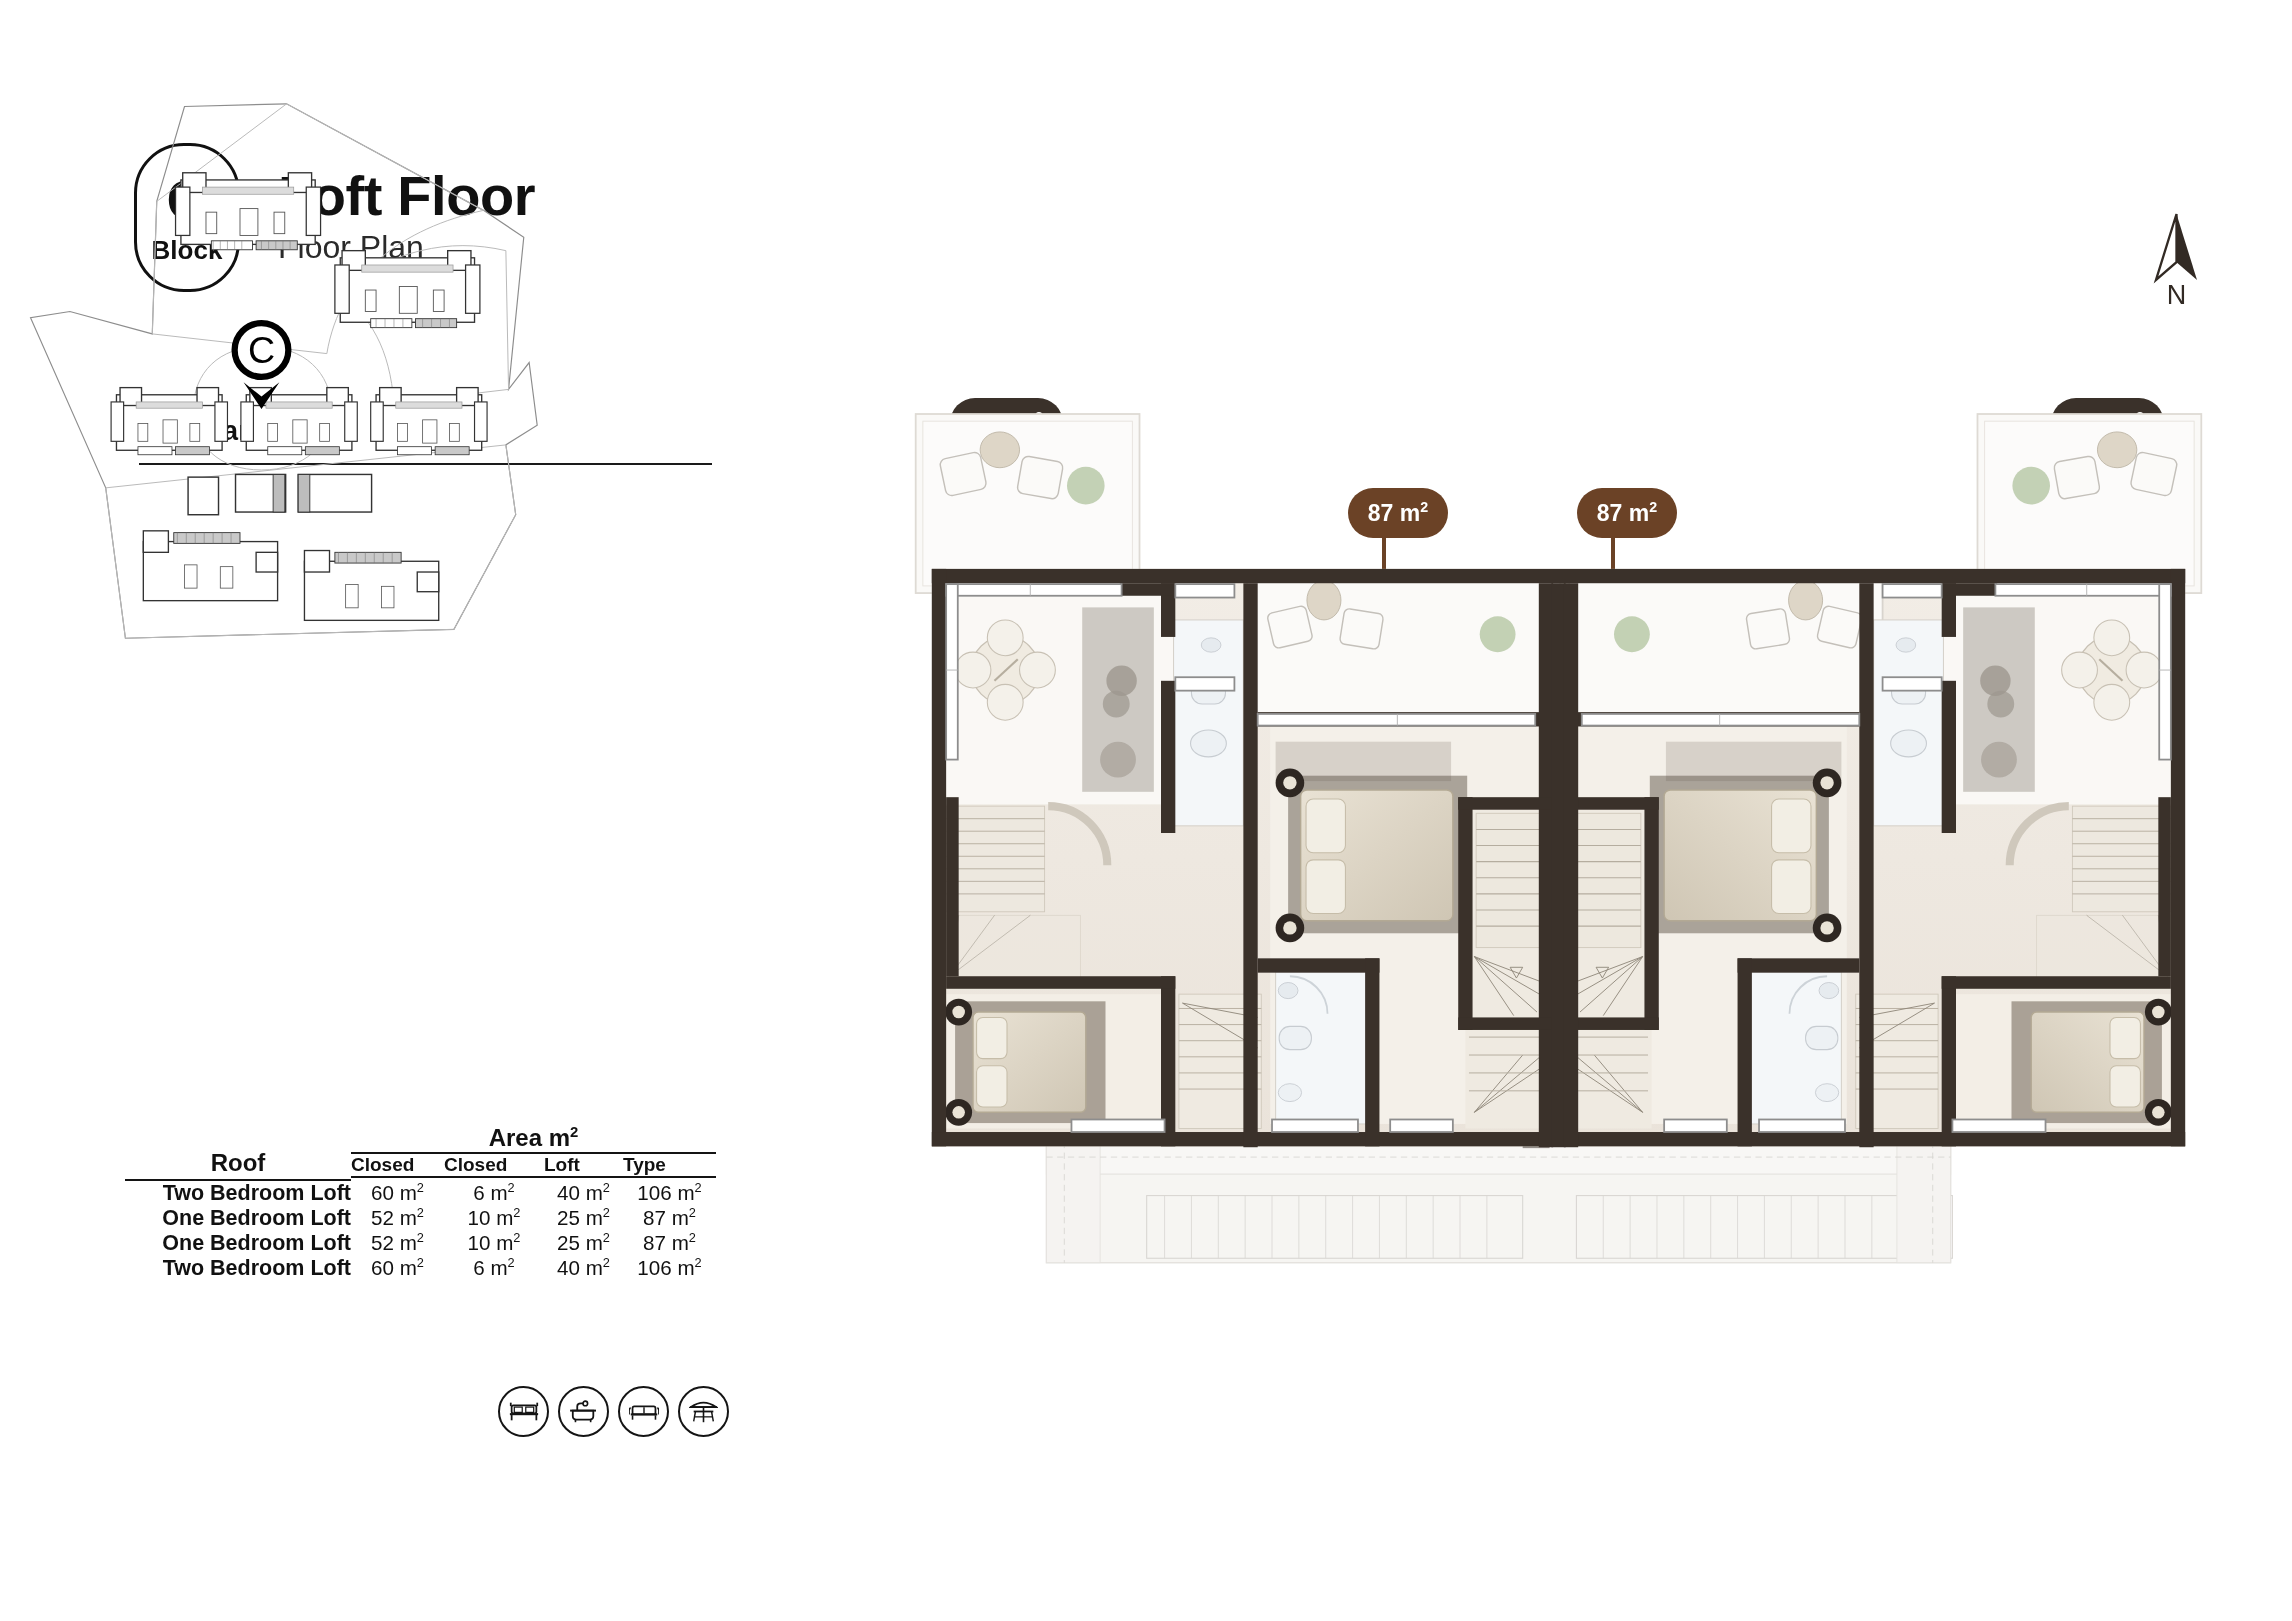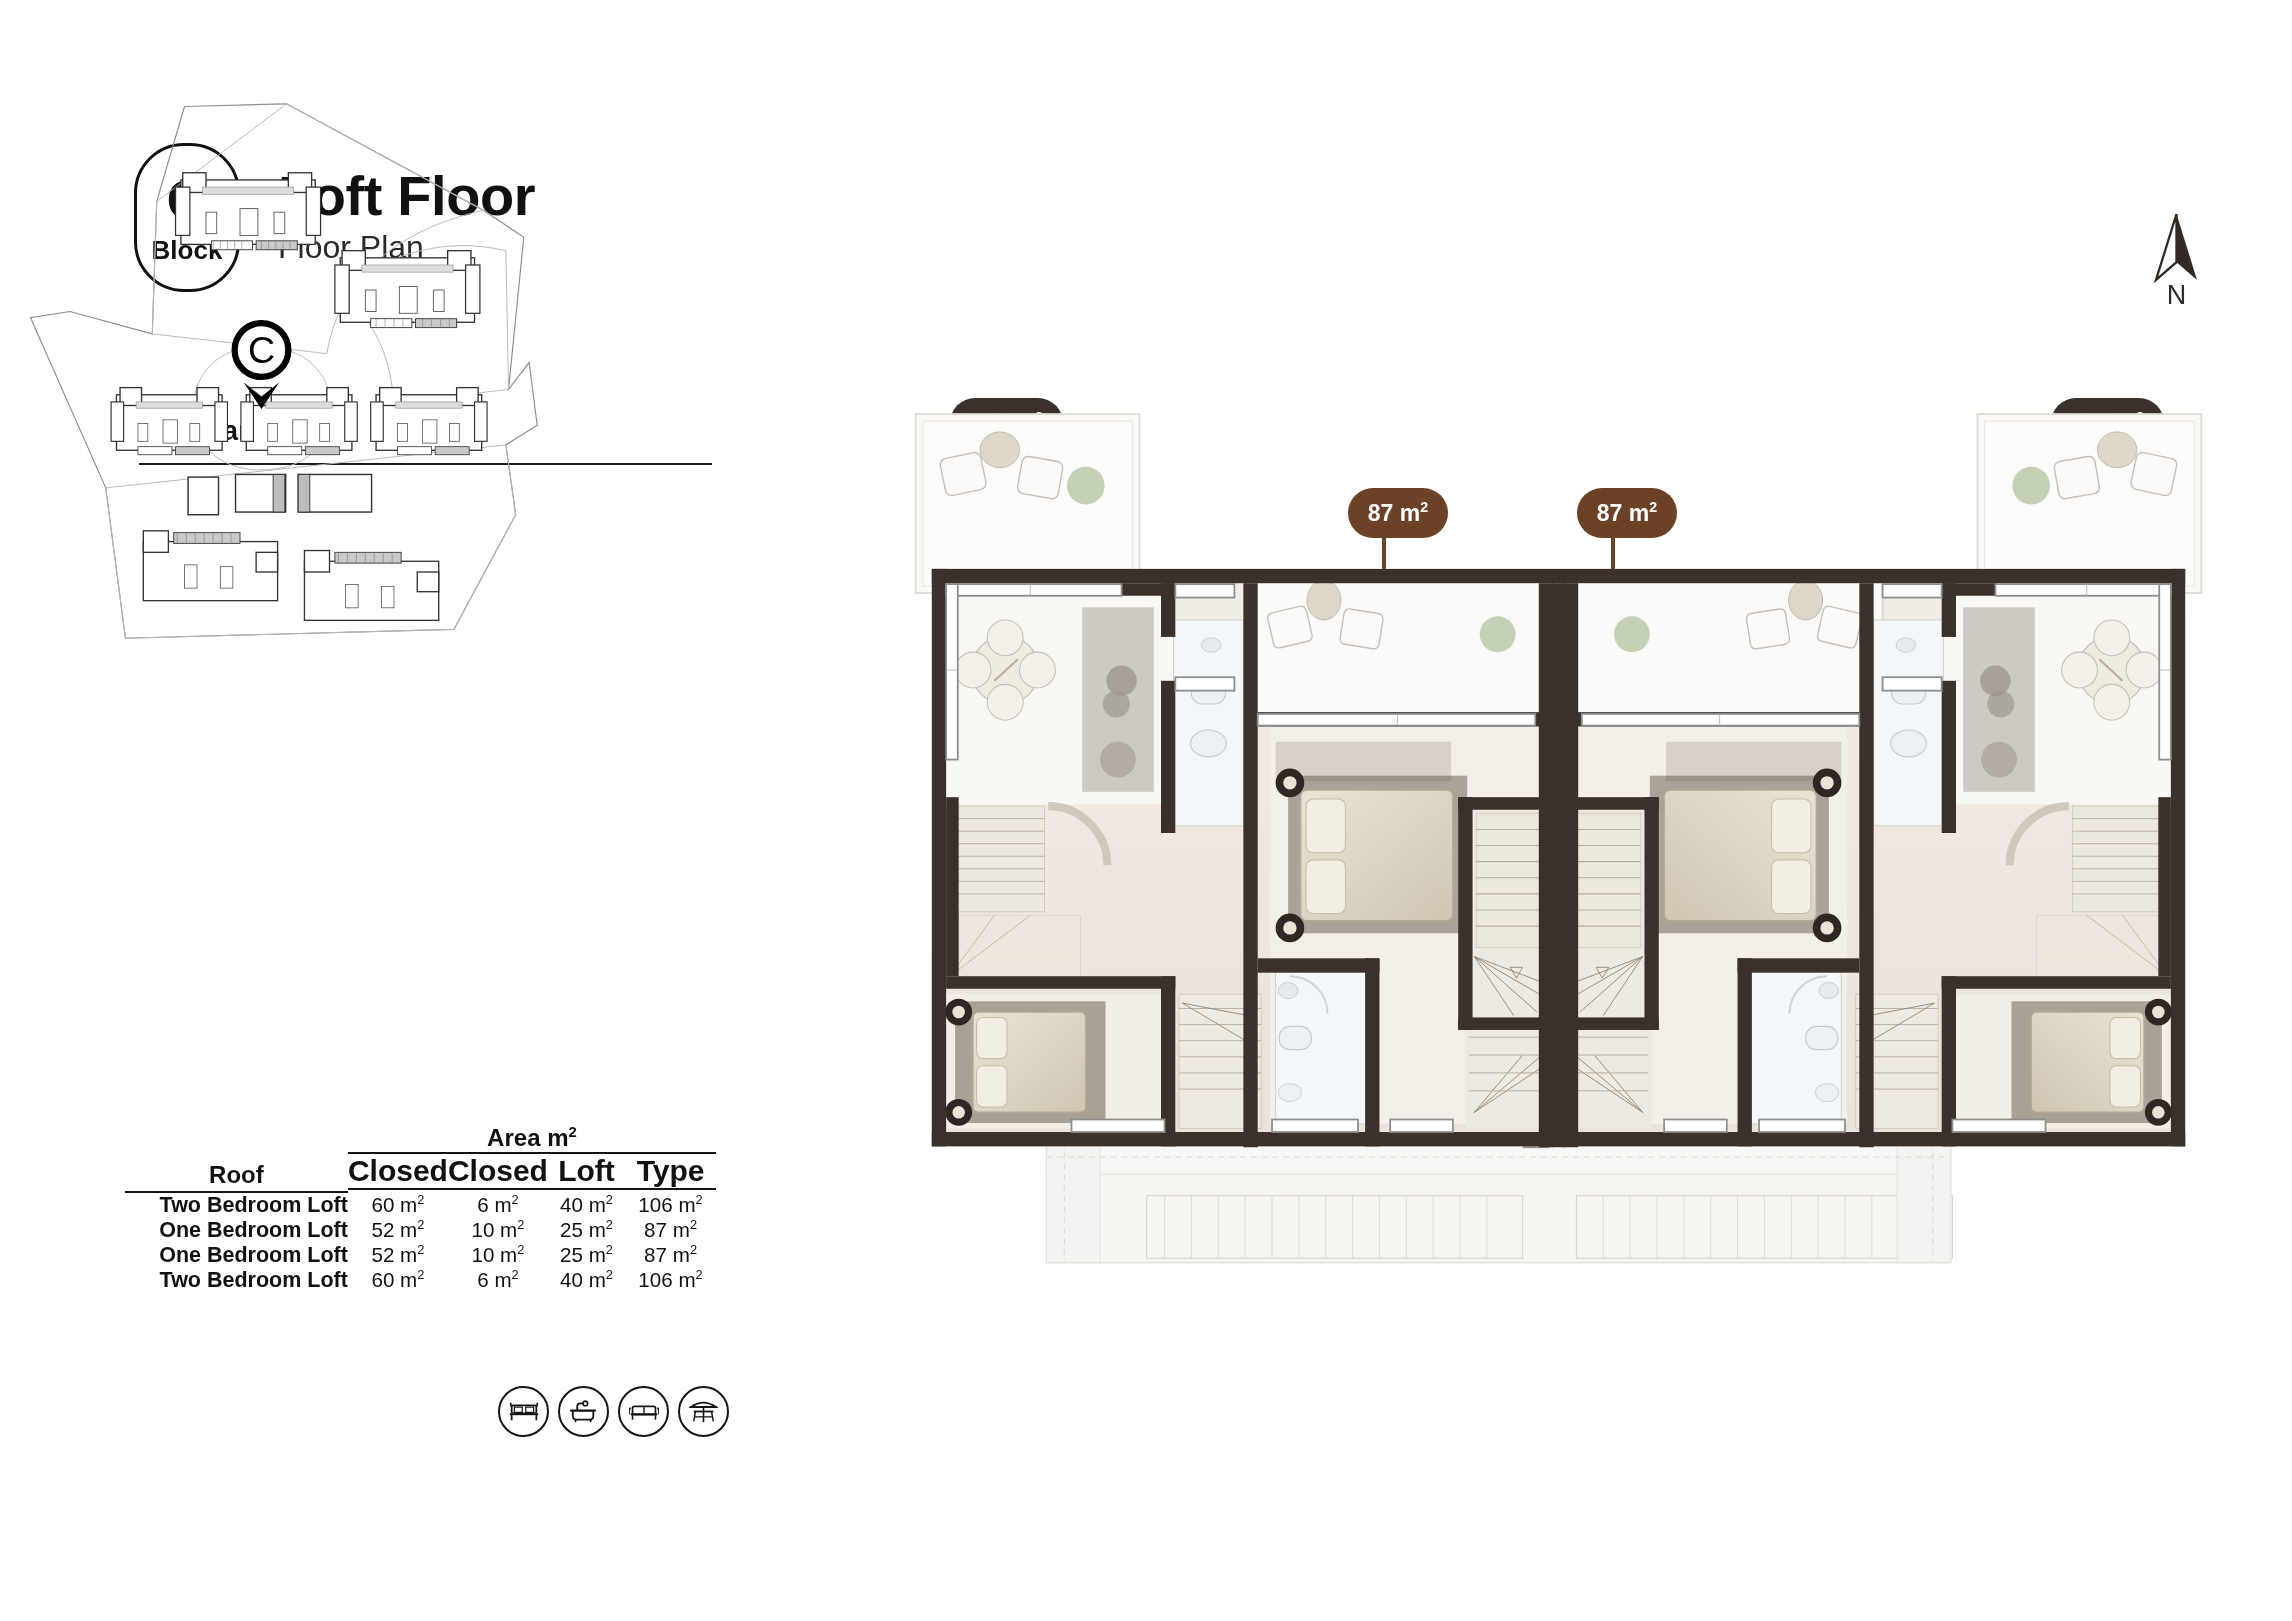--- a/index.html
+++ b/index.html
@@ -40,21 +40,21 @@
   table.area{border-collapse:collapse;width:591px;font-size:0;}
   table.area td,table.area th{padding:0;}
   .cap-type{
     font-size:24px;font-weight:700;text-align:center;vertical-align:bottom;
     padding-bottom:5.4px;
   }
   .cap-area{
     font-size:24px;font-weight:700;text-align:center;padding-bottom:6.3px;margin-top:12px;
   }
   .sub-head{
-    font-size:30px;font-weight:700;text-align:center;padding:3.6px 0 6.3px 0;
+    font-size:19px;font-weight:700;text-align:left;padding:3.6px 0 6.3px 0;
   }
   .rule-area{border-bottom:2.2px solid #141414;}
   .rule-sub{border-bottom:2.2px solid #141414;}
   .rule-type{border-bottom:2.2px solid #141414;}
   td.tname{font-size:21.5px;font-weight:700;text-align:right;padding:9.9px 0 9.9px 1.8px;white-space:nowrap;}
   td.tval{font-size:20.6px;font-weight:400;text-align:center;padding:9.9px 0;white-space:nowrap;}
   sup.m2{font-size:.62em;vertical-align:super;line-height:0;}
 
   
   #amenities{position:absolute;left:498px;top:1386px;display:flex;gap:9px;}

